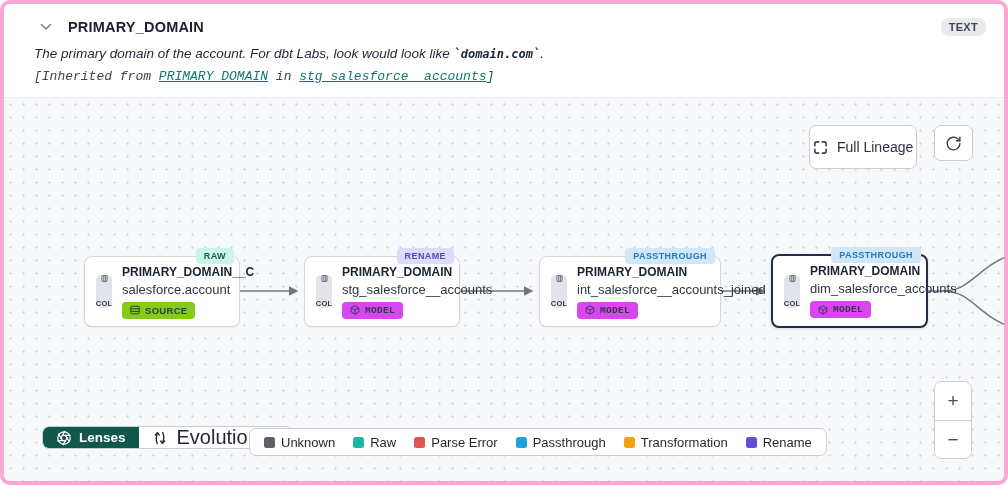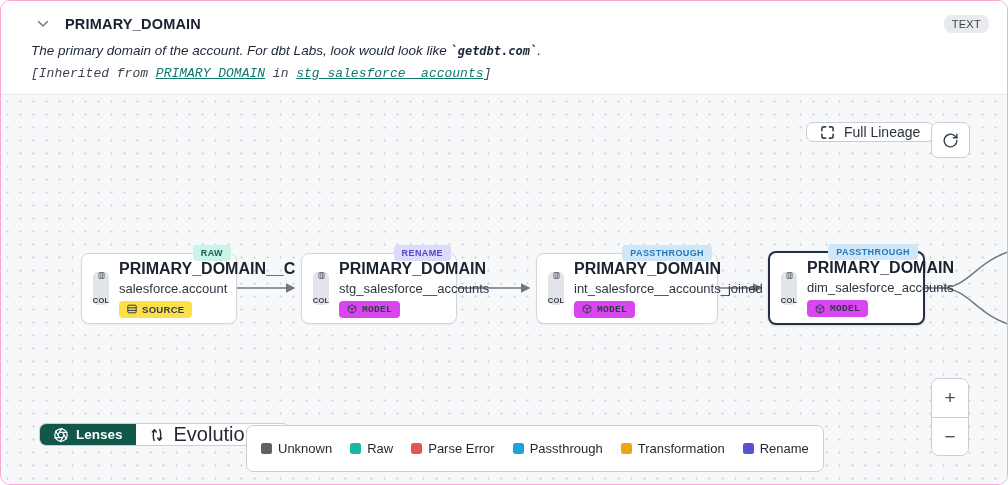--- a/index.html
+++ b/index.html
@@ -3,46 +3,46 @@
 <meta charset="utf-8">
 <style>
   * { box-sizing: border-box; margin: 0; padding: 0; }
   body {
     background: #ffffff;
     font-family: "Liberation Sans", sans-serif;
     width: 1008px; height: 485px;
   }
   .app {
     position: relative; width: 1008px; height: 485px;
-    background: #fff; border: 1px solid #f9a8d4; border-radius: 10px;
+    background: #fff; border: 4px solid #f9a8d4; border-radius: 10px;
     overflow: hidden;
   }
   
   .header { position: absolute; top: 0; left: 0; right: 0; height: 93px; background: #fff; padding: 13px 18px 0 18px; }
   .header-row1 { display: flex; align-items: center; }
   .chevron-btn { display: flex; align-items: center; justify-content: center; width: 20px; height: 20px; margin-left: 14px; cursor: pointer; background: none; border: none; }
   .page-title { font-size: 14.5px; font-weight: bold; color: #1a212e; margin-left: 12px; letter-spacing: 0.2px; }
-  .type-badge { margin-left: auto; background: #e9eaee; color: #3e4551; font-size: 11px; font-weight: normal; padding: 3px 8px; border-radius: 8px; letter-spacing: 0.3px; }
+  .type-badge { margin-left: auto; background: #e9eaee; color: #3e4551; font-size: 11px; font-weight: bold; padding: 3px 8px; border-radius: 8px; letter-spacing: 0.3px; }
   .desc-row { margin: 9px 0 0 12px; font-style: italic; font-size: 13.5px; color: #1c2736; }
   .desc-code { font-family: "DejaVu Sans Mono", monospace; font-weight: bold; font-size: 12px; }
   .inherit-row { margin: 8px 0 0 12px; font-style: italic; font-size: 13px; color: #3d4document451; color:#3d4451;font-family:Liberation Mono, monospace; }
   .inherit-link { color: #0e7a6c; text-decoration: underline; cursor: pointer; }
   
   .canvas {
     position: absolute; top: 93px; left: 0; right: 0; bottom: 0;
     background-color: #f7f8fa;
     background-image: radial-gradient(#d9dbe0 1px, transparent 1.2px);
     background-size: 13px 13px;
     border-top: 1px solid #e8eaee;
   }
   .edges { position: absolute; top: 0; left: 0; pointer-events: none; }
   
   .full-lineage-btn {
-    position: absolute; left: 805px; top: 27px; height: 20px;
-    display: flex; align-items: center; gap: 9px; padding: 0 13px;
+    position: absolute; left: 805px; top: 27px; height: 44px;
+    display: flex; align-items: center; gap: 9px; padding: 0 3px;
     background: #fff; border: 1px solid #c9cdd4; border-radius: 7px;
     font-size: 14px; color: #2a3240; cursor: pointer;
   }
   .refresh-btn {
     position: absolute; left: 930px; top: 27px; width: 39px; height: 36px;
     display: flex; align-items: center; justify-content: center;
     background: #fff; border: 1px solid #c9cdd4; border-radius: 7px; cursor: pointer;
   }
   
   .node {
@@ -61,28 +61,28 @@
   .lens-rename { background: #dedafb; color: #5049c4; }
   .lens-passthrough { background: #cfe7f8; color: #2878b6; }
   .node-body { display: flex; align-items: center; height: 100%; padding: 8px 10px 8px 11px; }
   .col-chip {
     width: 16px; height: 33px; background: #e2e4e9; border-radius: 5px;
     display: flex; flex-direction: column; align-items: center; justify-content: center; gap: 17px;
     flex: none;
   }
   .col-chip span { font-size: 7.5px; font-weight: bold; color: #343c49; letter-spacing: 0.2px; }
   .node-text { margin-left: 10px; display: flex; flex-direction: column; align-items: flex-start; }
-  .node-title { font-size: 16px; font-weight: bold; color: #1b2330; }
+  .node-title { font-size: 12px; font-weight: bold; color: #1b2330; }
   .node-subtitle { font-size: 13px; color: #2e3643; margin-top: 3px; }
   .res-badge {
     margin-top: 5px; display: flex; align-items: center; gap: 5px;
     font-size: 9.5px; font-weight: bold; color: #2f3b4d; letter-spacing: 0.3px;
     padding: 3px 8px; border-radius: 4px;
   }
-  .res--source { background: #fde047; }
+  .res--source { background: #84cc16; }
   .res--model { background: #d946ef; font-family: Liberation Mono, monospace; }
   
   .zoom-stack {
     position: absolute; left: 930px; top: 283px; width: 38px;
     background: #fff; border: 1px solid #c9cdd4; border-radius: 8px; overflow: hidden;
   }
   .zoom-btn {
     width: 100%; height: 38px; display: flex; align-items: center; justify-content: center;
     background: #fff; border: none; font-size: 19px; color: #4a5058; cursor: pointer;
     font-family: "Liberation Sans", sans-serif;
@@ -97,21 +97,21 @@
   .lenses-btn {
     display: flex; align-items: center; gap: 7px; padding: 0 13px;
     background: #11584a; color: #fff; font-size: 13.5px; font-weight: bold;
     border: none; cursor: pointer;
   }
   .lens-select {
     display: flex; align-items: center; gap: 9px; padding: 0 13px;
     background: #fff; color: #232a36; font-size: 20px; border: none; cursor: pointer;
   }
   .legend-box {
-    position: absolute; left: 245px; top: 330px; height: 47px;
+    position: absolute; left: 245px; top: 330px; height: 28px;
     display: flex; align-items: center; gap: 18px; padding: 0 14px;
     background: #fff; border: 1px solid #c9cdd4; border-radius: 7px;
   }
   .legend-item { display: flex; align-items: center; gap: 6px; }
   .legend-swatch { width: 11px; height: 11px; border-radius: 2.5px; flex: none; }
   .legend-label { font-size: 13px; color: #1f2630; }
 </style>
 </head>
 <body>
 
@@ -121,21 +121,21 @@
     <div class="header-row1">
       <button class="chevron-btn">
         <svg width="12" height="8" viewBox="0 0 12 8" fill="none">
             <polyline points="1.5,1.5 6,6 10.5,1.5" stroke="#7a8089" stroke-width="1.6" stroke-linecap="round" stroke-linejoin="round"></polyline>
           </svg>
       </button>
       <span class="page-title">PRIMARY_DOMAIN</span>
       <span class="type-badge">TEXT</span>
     </div>
     <div class="desc-row">
-      <span>The primary domain of the account. For dbt Labs, look would look like </span><span class="desc-code">`getdbt.com`</span><span>.</span>
+      <span>The primary domain of the account. For dbt Labs, look would look like </span><span class="desc-code">`domain.com`</span><span>.</span>
     </div>
     <div class="inherit-row">
       <span>[Inherited from </span><a class="inherit-link">PRIMARY_DOMAIN</a><span> in </span><a class="inherit-link">stg_salesforce__accounts</a><span>]</span>
     </div>
   </div>
 
   <div class="canvas">
 
     <svg class="edges" width="1008" height="392" viewBox="0 0 1008 392">
       <defs>

